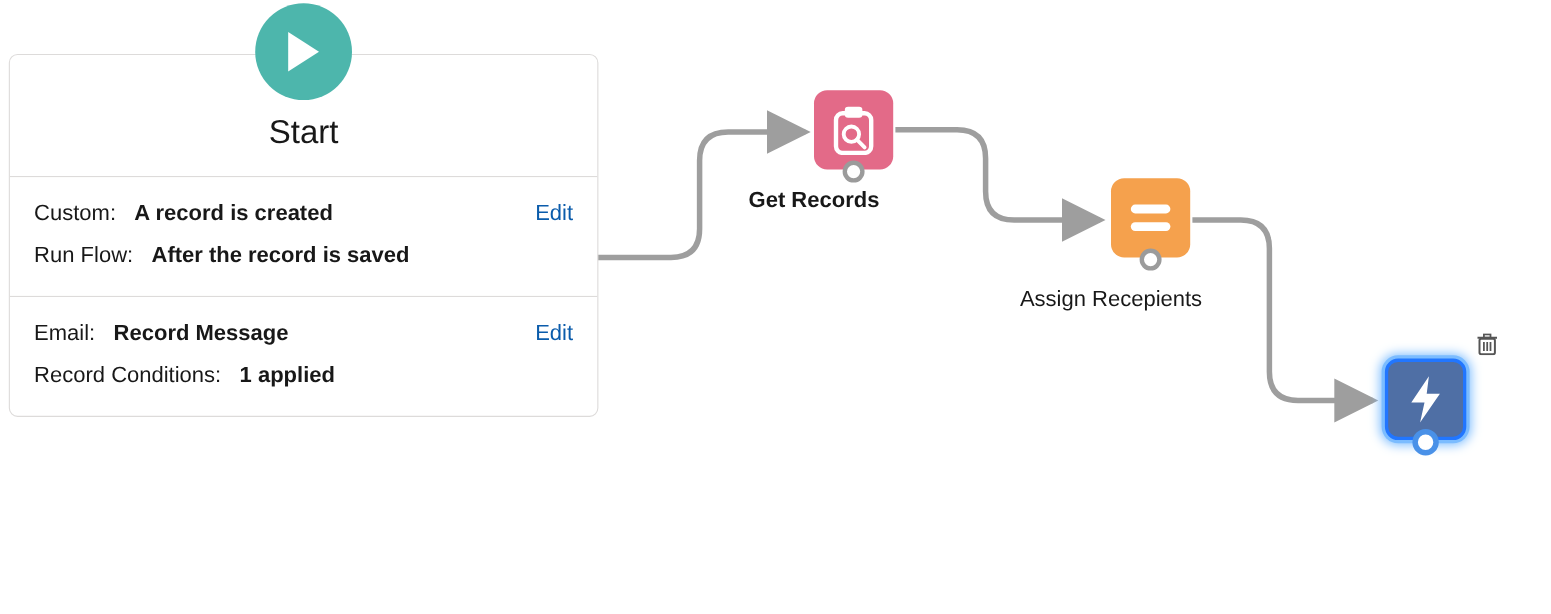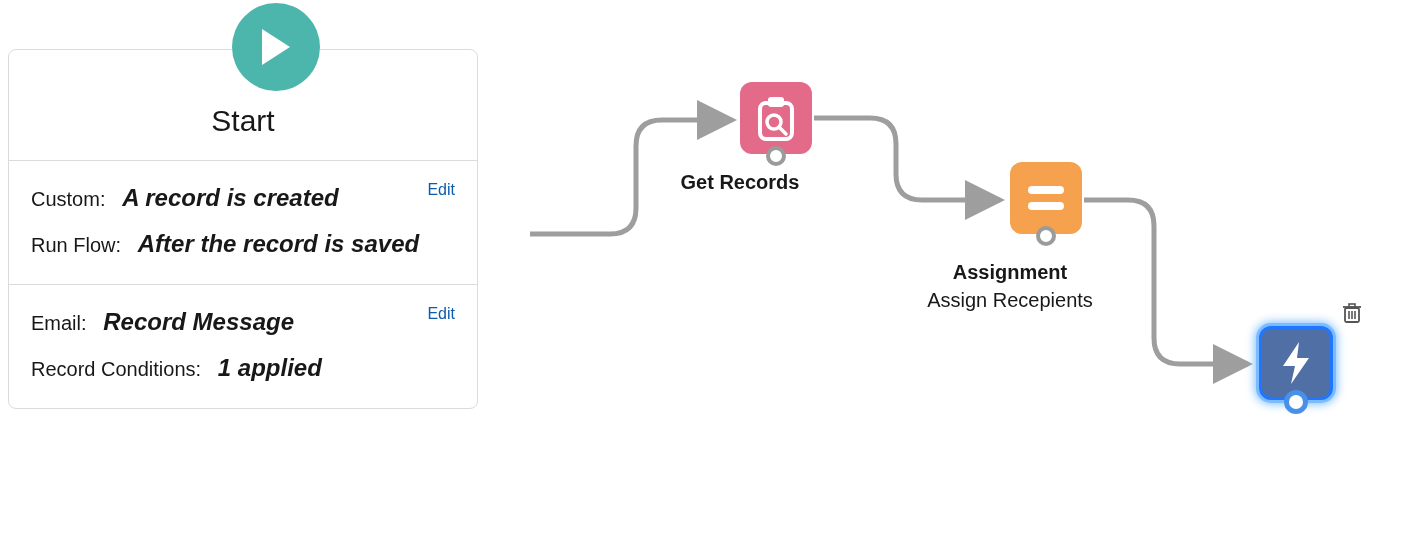--- a/index.html
+++ b/index.html
@@ -12,21 +12,21 @@
     background: #fff;
     position: relative;
     color: #181818;
   }
 
   
   .start-card {
     position: absolute;
     left: 8px;
     top: 49px;
-    width: 470px;
+    width: 536px;
     border: 1px solid #dddbda;
     border-radius: 8px;
     background: #fff;
   }
   .start-header {
     padding: 24px 20px 16px;
     text-align: center;
     border-bottom: 1px solid #dddbda;
   }
   .start-title {
@@ -40,27 +40,27 @@
   }
   .start-row {
     padding: 14px 22px 18px;
     border-bottom: 1px solid #dddbda;
     font-size: 20px;
     line-height: 1.9;
     position: relative;
   }
   .start-row:last-child { border-bottom: none; }
   .lbl  { font-size: 20px; }
-  .val  { font-weight: 700; font-size: 24px; font-style: italic; }
+  .val  { font-weight: 700; font-size: 20px; }
   .edit-link {
     position: absolute;
     right: 22px;
     top: 14px;
     color: #0b5cab;
-    font-size: 16px;
+    font-size: 20px;
     cursor: pointer;
     text-align: right;
   }
 
   
   .play-badge {
     position: absolute;
     left: 232px;
     top: 3px;
     width: 88px;
@@ -200,21 +200,20 @@
 </div>
 
 <div id="icon-assign" class="node-icon orange">
   <svg width="40" height="28" viewBox="0 0 40 28">
     <rect x="2" y="2" width="36" height="8" rx="4" fill="#fff"></rect>
     <rect x="2" y="18" width="36" height="8" rx="4" fill="#fff"></rect>
   </svg>
   <div class="node-dot"></div>
 </div>
 <div id="label-assign" class="node-label">
-  <div class="strong">Assignment</div>
   <div>Assign Recepients</div>
 </div>
 
 <div id="icon-action" class="node-icon blue">
   <svg width="34" height="46" viewBox="0 0 34 46">
     <path d="M20 2 L4 26 L16 26 L12 44 L30 18 L18 18 Z" fill="#fff"></path>
   </svg>
   <div class="node-dot big"></div>
 </div>
 <div id="label-action" class="node-label">

